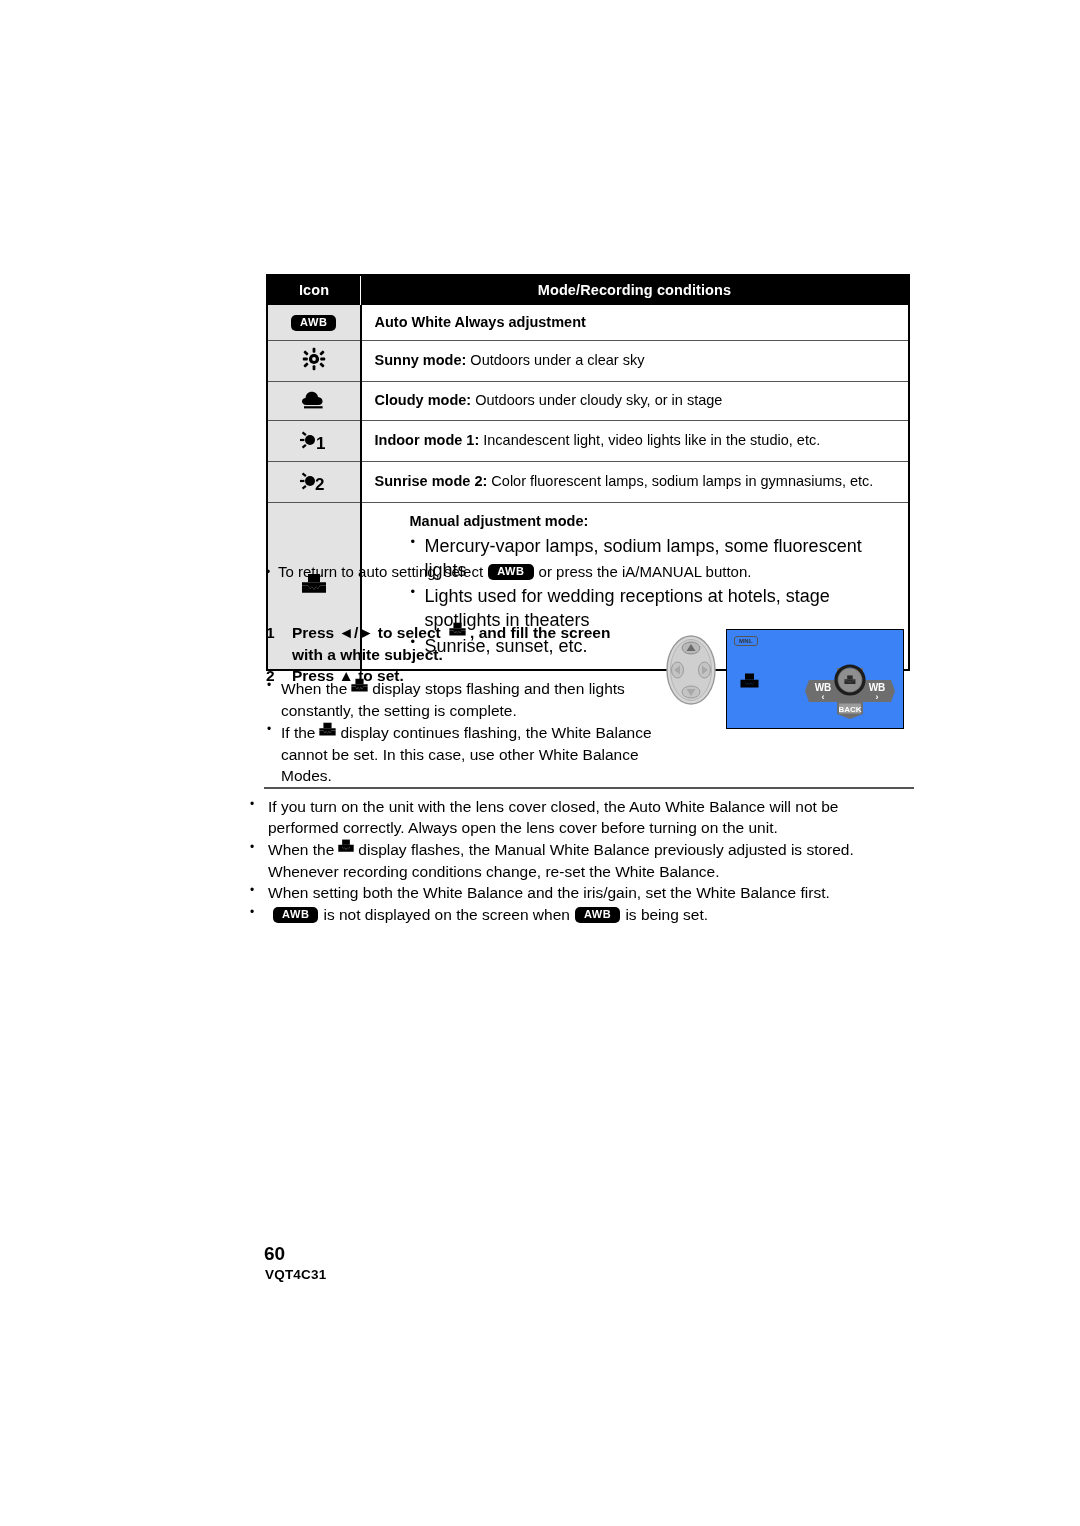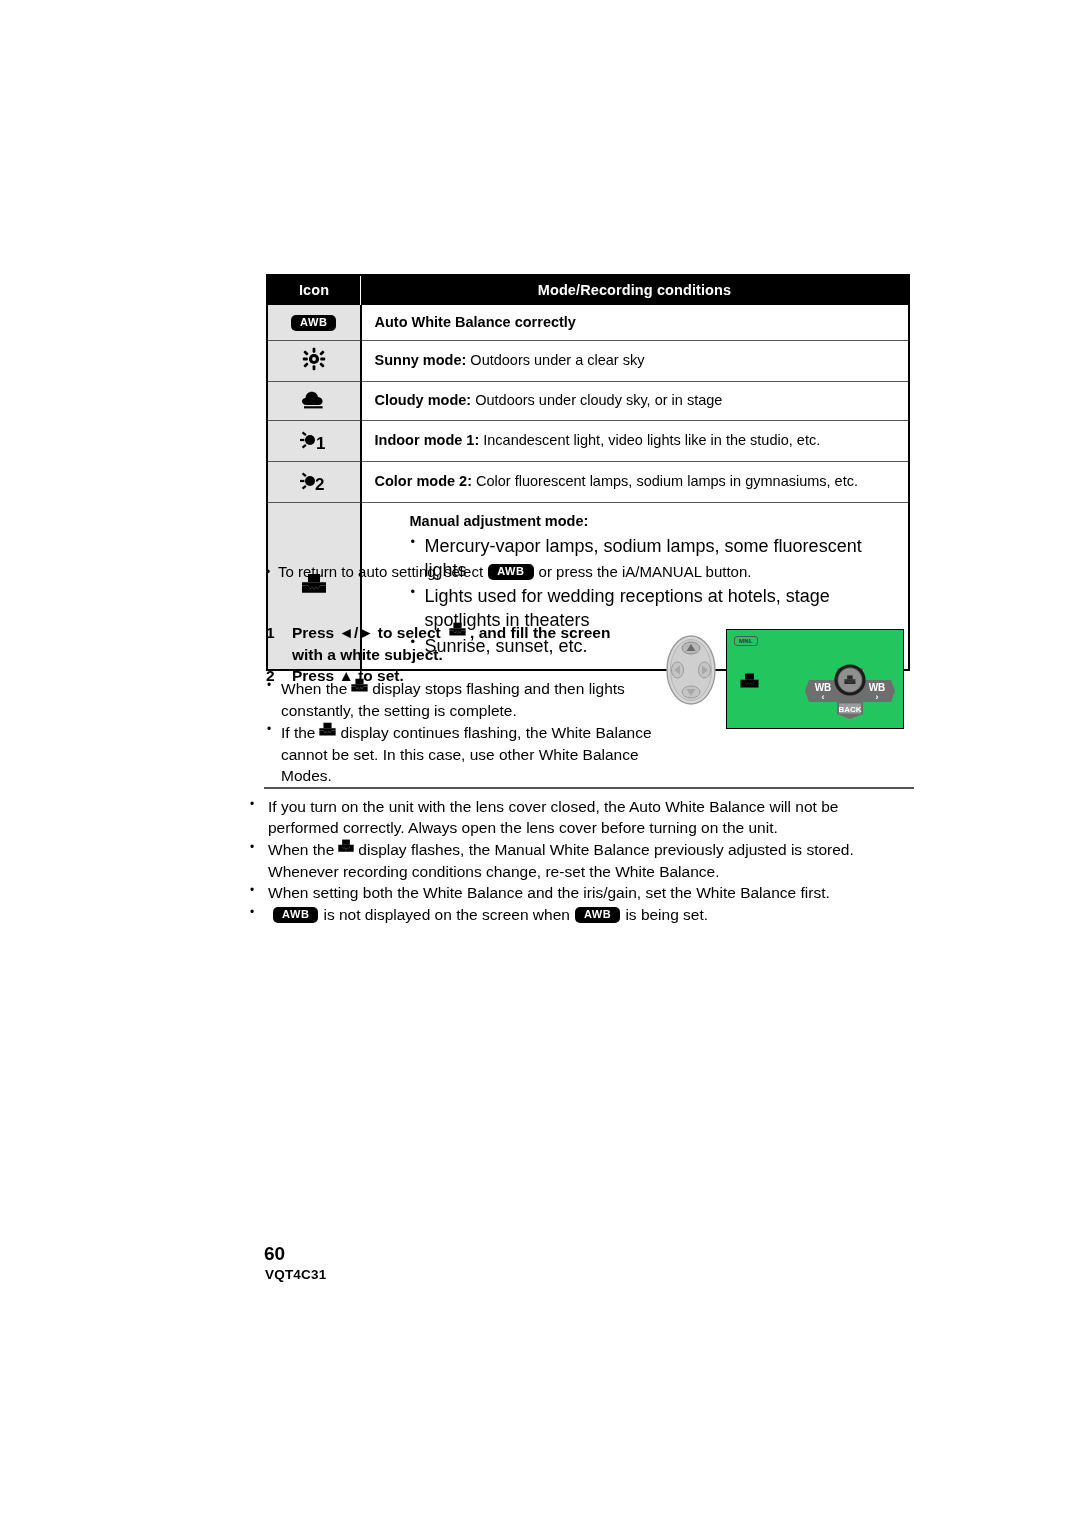--- a/index.html
+++ b/index.html
@@ -199,21 +199,21 @@
   }
 
   
   .lcd {
     position: absolute;
     left: 678px;
     top: 629px;
     width: 176px;
     height: 98px;
     border: 1.5px solid #000;
-    background: #22c55e;
+    background: #3b82f6;
   }
   .mnl-badge {
     position: absolute;
     left: 7px;
     top: 6px;
     border: 1px solid #555;
     border-radius: 3px;
     font-size: 6px;
     font-weight: bold;
     letter-spacing: 0.3px;
@@ -289,21 +289,21 @@
         <th>Mode/Recording conditions</th>
       </tr>
     </thead>
     <tbody>
 
       <tr>
         <td class="icon-cell">
           <span class="awb-badge">AWB</span>
         </td>
         <td class="text-cell">
-          <span class="row-label">Auto White Balance correctly</span><span></span>
+          <span class="row-label">Auto White Always adjustment</span><span></span>
         </td>
       </tr>
 
       <tr>
         <td class="icon-cell">
           <span class="ico">
             <svg width="24" height="24" viewBox="0 0 24 24">
               <g fill="#000">
                 <circle cx="12" cy="12" r="5.1"></circle>
                 <rect x="10.6" y="0.8" width="2.8" height="5" rx="1"></rect>
@@ -367,21 +367,21 @@
                 <circle cx="11" cy="13" r="5"></circle>
                 <rect x="1" y="11.9" width="4.4" height="2.2"></rect>
                 <rect x="3" y="5.6" width="4.4" height="2.2" transform="rotate(40 5.2 6.7)"></rect>
                 <rect x="3" y="18.2" width="4.4" height="2.2" transform="rotate(-40 5.2 19.3)"></rect>
                 <text x="16" y="22" font-family="Liberation Sans, sans-serif" font-size="17" font-weight="bold" fill="#000">2</text>
               </g>
             </svg>
           </span>
         </td>
         <td class="text-cell">
-          <span class="row-label">Color mode 2:</span><span> Color fluorescent lamps, sodium lamps in gymnasiums, etc.</span>
+          <span class="row-label">Sunrise mode 2:</span><span> Color fluorescent lamps, sodium lamps in gymnasiums, etc.</span>
         </td>
       </tr>
 
       <tr>
         <td class="icon-cell">
           <span class="ico">
             <svg width="28" height="24" viewBox="0 0 28 24">
               <g fill="#000">
                 <rect x="8" y="2" width="12" height="8.2"></rect>
                 <path d="M2 10.2 h24 v3.2 l-6 0 l-2.2 3.6 l-1.8 -2.6 l-2 3.4 l-2 -3.4 l-1.8 2.6 l-2.2 -3.6 l-6 0 z"></path>

